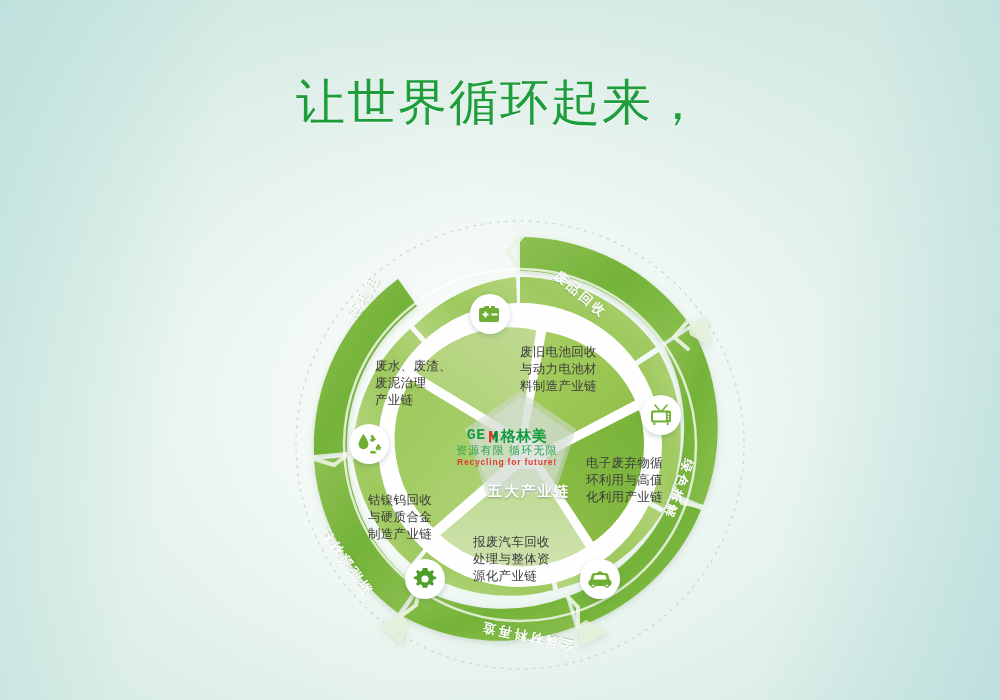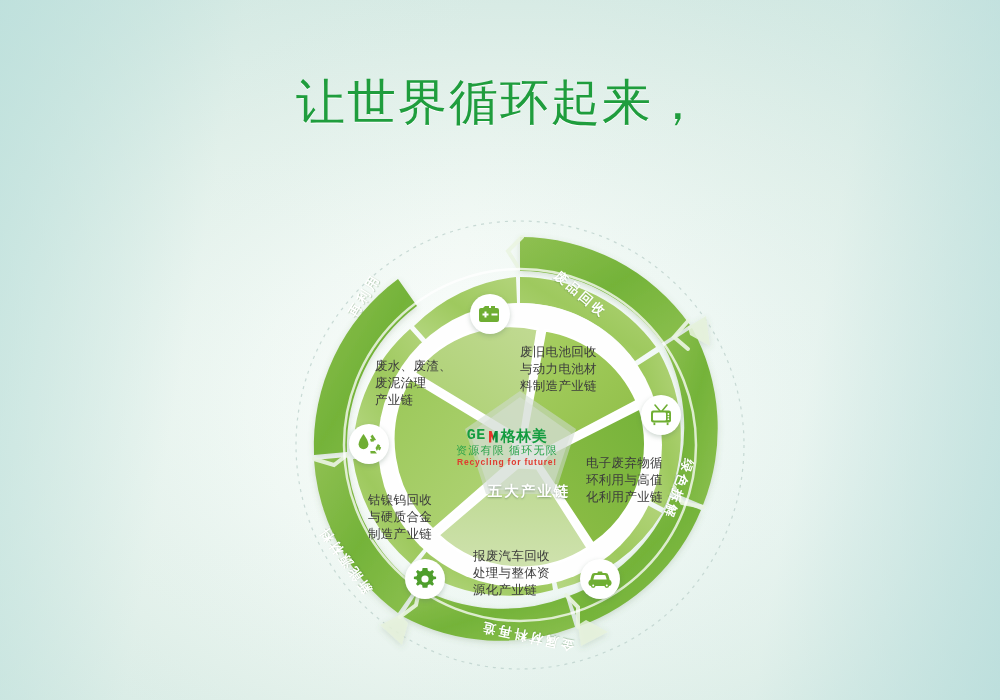--- a/index.html
+++ b/index.html
@@ -72,21 +72,21 @@
     letter-spacing: 0.3px;
     white-space: pre-line;
     z-index: 5;
     pointer-events: none;
   }
 
   #txt-battery   { left: 520px; top: 344px; width: 110px; }
   #txt-waste     { left: 375px; top: 358px; width: 118px; }
   #txt-ewaste    { left: 586px; top: 455px; width: 104px; }
   #txt-metal     { left: 368px; top: 492px; width: 110px; }
-  #txt-car       { left: 473px; top: 548px; width: 106px; }
+  #txt-car       { left: 473px; top: 534px; width: 106px; }
 
   
   #center-logo {
     position: absolute;
     left: 452px;
     top: 428px;
     width: 110px;
     text-align: center;
     z-index: 7;
     pointer-events: none;

